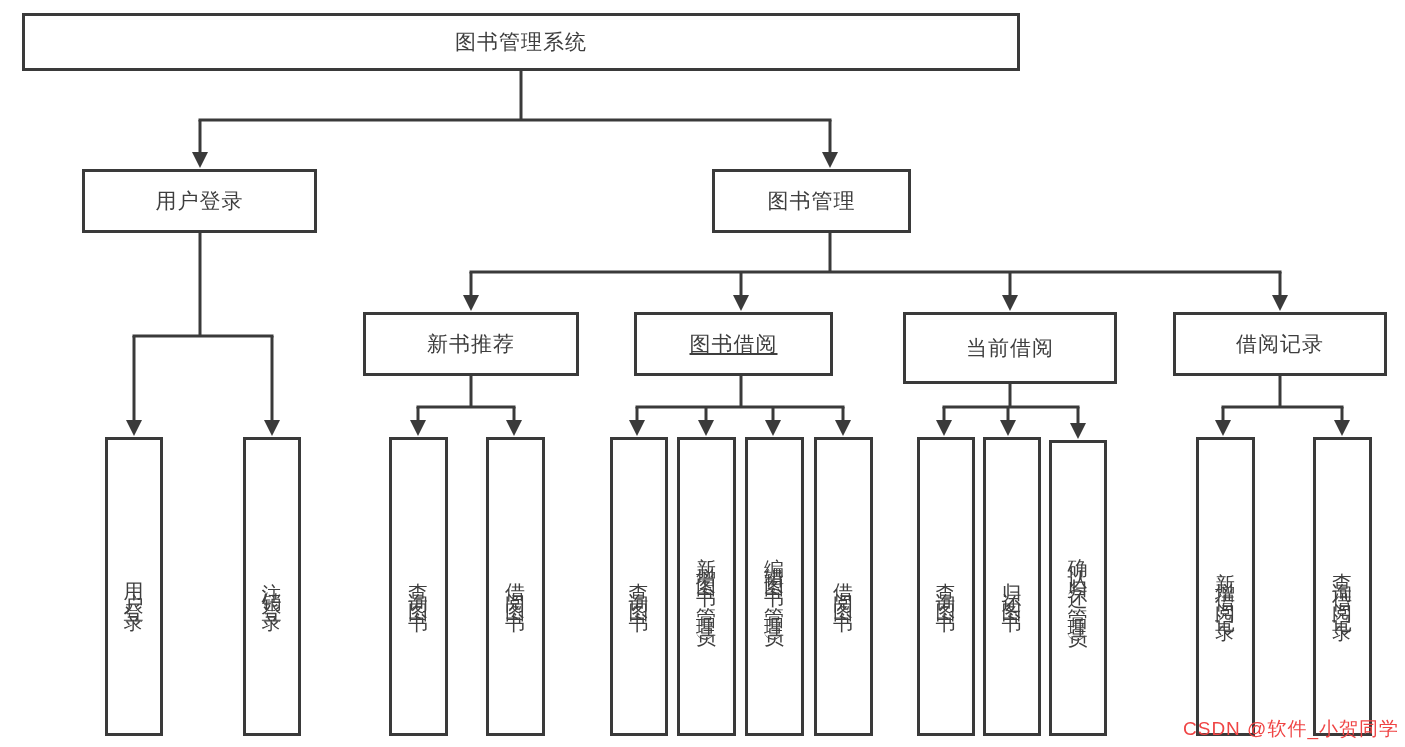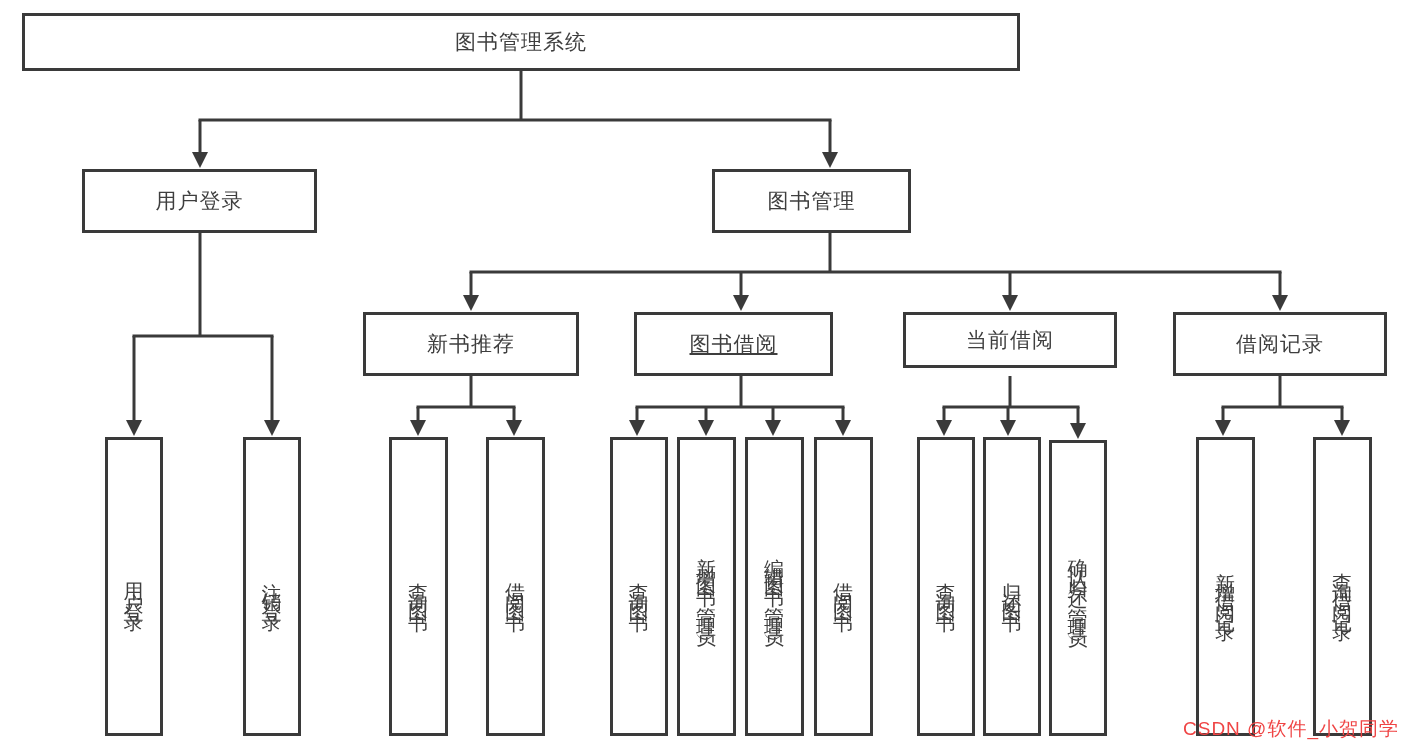--- a/index.html
+++ b/index.html
@@ -122,21 +122,21 @@
       <polygon points="1334,420 1350,420 1342,436"></polygon>
   </svg>
 
   <div class="node" style="left:22px; top:13px; width:998px; height:58px;">图书管理系统</div>
 
   <div class="node" style="left:82px; top:169px; width:235px; height:64px;">用户登录</div>
   <div class="node" style="left:712px; top:169px; width:199px; height:64px;">图书管理</div>
 
   <div class="node" style="left:363px; top:312px; width:216px; height:64px;">新书推荐</div>
   <div class="node" style="left:634px; top:312px; width:199px; height:64px;text-decoration:underline;">图书借阅</div>
-  <div class="node" style="left:903px; top:312px; width:214px; height:56px;">当前借阅</div>
+  <div class="node" style="left:903px; top:312px; width:214px; height:72px;">当前借阅</div>
   <div class="node" style="left:1173px; top:312px; width:214px; height:64px;">借阅记录</div>
 
   <div class="node vnode" style="left:105px; top:437px; width:58px; height:299px;">用户登录</div>
   <div class="node vnode" style="left:243px; top:437px; width:58px; height:299px;">注销登录</div>
 
   <div class="node vnode" style="left:389px; top:437px; width:59px; height:299px;">查询图书</div>
   <div class="node vnode" style="left:486px; top:437px; width:59px; height:299px;">借阅图书</div>
 
   <div class="node vnode" style="left:610px; top:437px; width:58px; height:299px;">查询图书</div>
   <div class="node vnode" style="left:677px; top:437px; width:59px; height:299px;">新增图书（管理员）</div>

